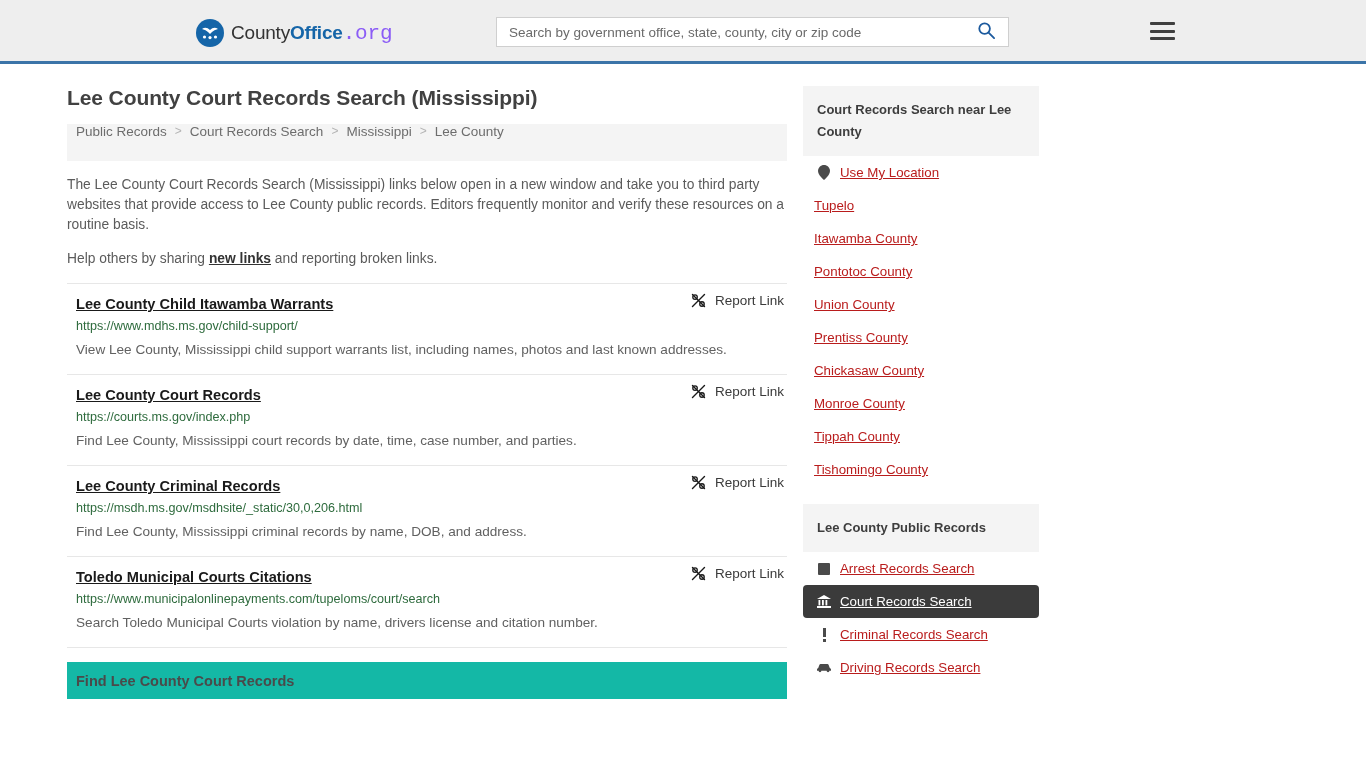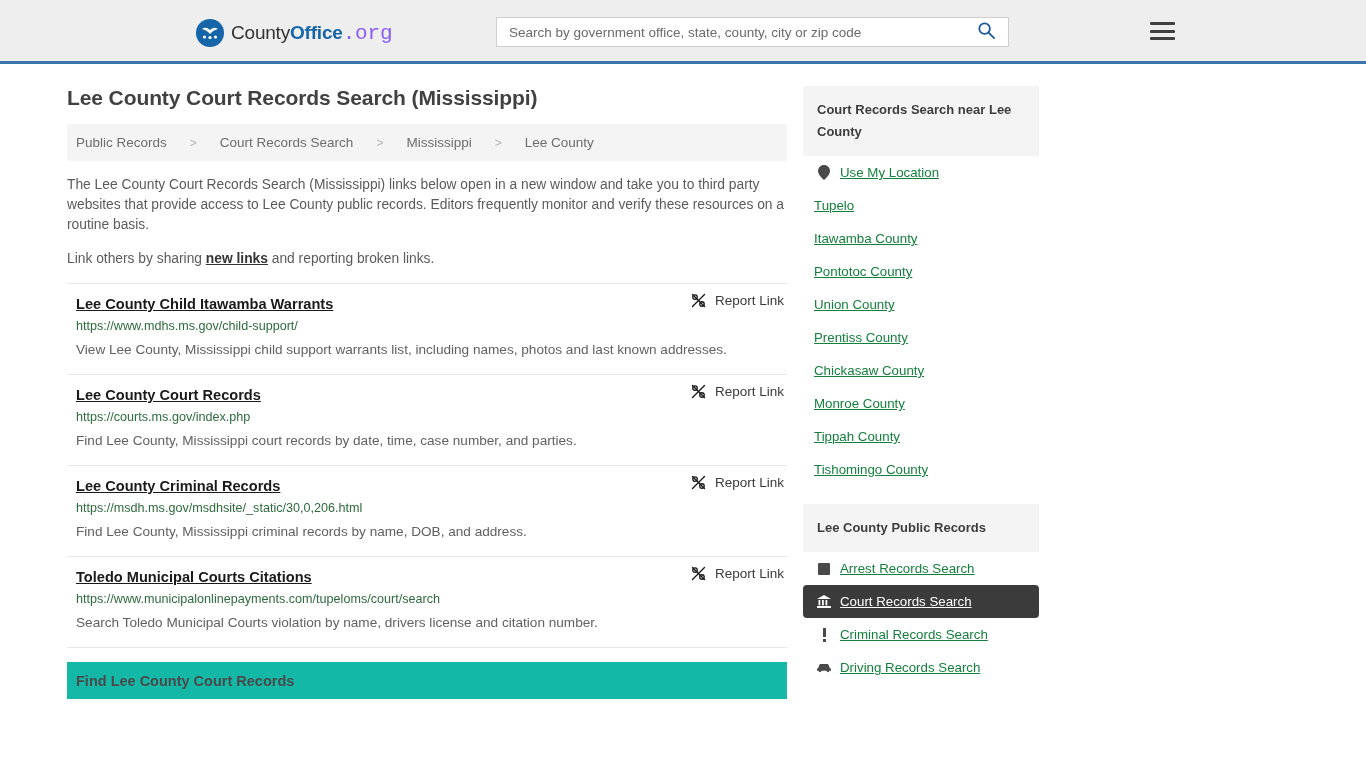--- a/index.html
+++ b/index.html
@@ -90,24 +90,24 @@
     font-size: 21px;
     color: #414141;
     font-weight: bold;
     margin-bottom: 14px;
     letter-spacing: -0.1px;
   }
 
   .breadcrumb {
     background: #f4f4f4;
     height: 37px;
-    display: flex; align-items: center;
+    display: flex; 
     padding: 0 9px;
     font-size: 13.5px;
-    gap: 23px;
+    gap: 8px;
     margin-bottom: 14px;
   }
   .breadcrumb a { color: #6d6d6d; text-decoration: none; }
   .breadcrumb .sep { color: #b4b4b4; font-size: 12px; }
 
   .intro p {
     font-size: 13.8px;
     color: #5b5b5b;
     line-height: 20px;
     margin-bottom: 14px;
@@ -171,21 +171,21 @@
     line-height: 22px;
   }
   .side-list { padding: 0; margin: 0; list-style: none; }
   .side-list li { }
   .side-item {
     display: flex; align-items: center; gap: 9px;
     padding: 9px 14px;
     font-size: 13.3px;
   }
   .side-item a {
-    color: #15803d; text-decoration: underline;
+    color: #b91c1c; text-decoration: underline;
   }
   .side-item .ico {
     width: 14px; display: flex; align-items: center; justify-content: center;
     color: #4a4a4a; flex: none;
   }
   .side-item.no-ico { padding-left: 11px; }
   .side-item.active {
     background: #3b3b3b;
     border-radius: 4px;
   }
@@ -241,21 +241,21 @@
         <span class="sep">&gt;</span>
         <a href="#">Court Records Search</a>
         <span class="sep">&gt;</span>
         <a href="#">Mississippi</a>
         <span class="sep">&gt;</span>
         <a href="#">Lee County</a>
       </div>
 
       <div class="intro">
         <p>The Lee County Court Records Search (Mississippi) links below open in a new window and take you to third party websites that provide access to Lee County public records. Editors frequently monitor and verify these resources on a routine basis.</p>
-        <p><span>Link others by sharing </span><a href="#">new links</a><span> and reporting broken links.</span></p>
+        <p><span>Help others by sharing </span><a href="#">new links</a><span> and reporting broken links.</span></p>
       </div>
 
       <div id="results-host">
           <div class="result"><a href="#" class="result-title">Lee County Child Itawamba Warrants</a><div class="result-url">https://www.mdhs.ms.gov/child-support/</div><div class="result-desc">View Lee County, Mississippi child support warrants list, including names, photos and last known addresses.</div><div class="report-link">
               <span class="unlink-icon">
                 <svg width="15" height="15" viewBox="0 0 16 16">
                   <path d="M1.6 1.6 L14.4 14.4" stroke="#1a1a1a" stroke-width="1.5" stroke-linecap="round"></path>
                   <path d="M14.4 1.6 L1.6 14.4" stroke="#1a1a1a" stroke-width="1.5" stroke-linecap="round"></path>
                   <circle cx="4.3" cy="4.3" r="2.4" stroke="#1a1a1a" stroke-width="1.4" fill="none"></circle>
                   <circle cx="11.7" cy="11.7" r="2.4" stroke="#1a1a1a" stroke-width="1.4" fill="none"></circle>

